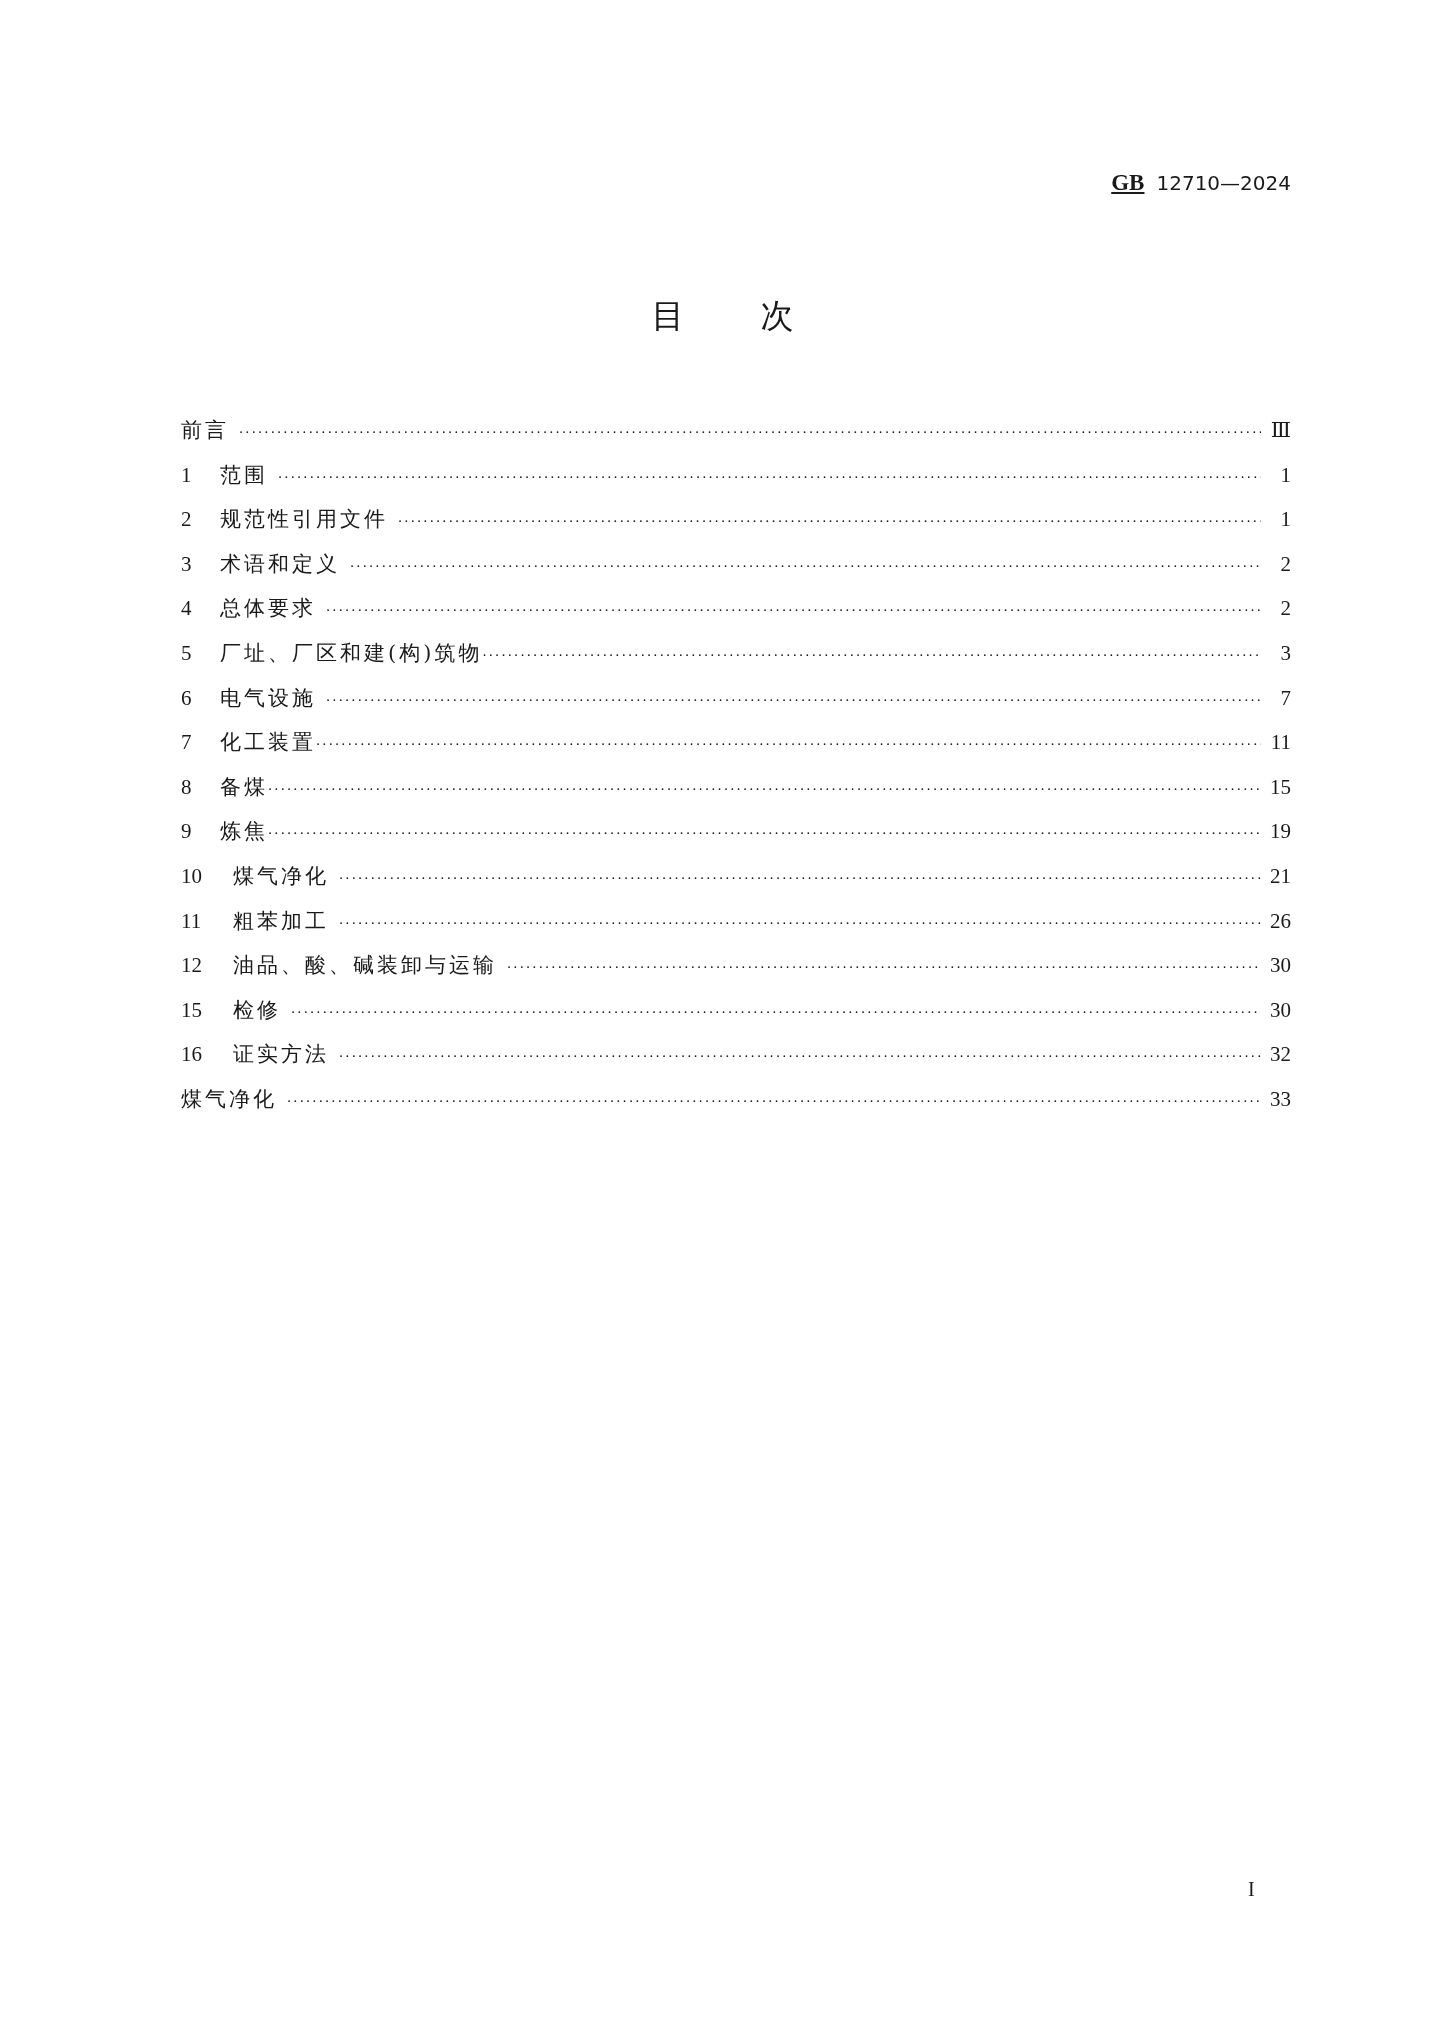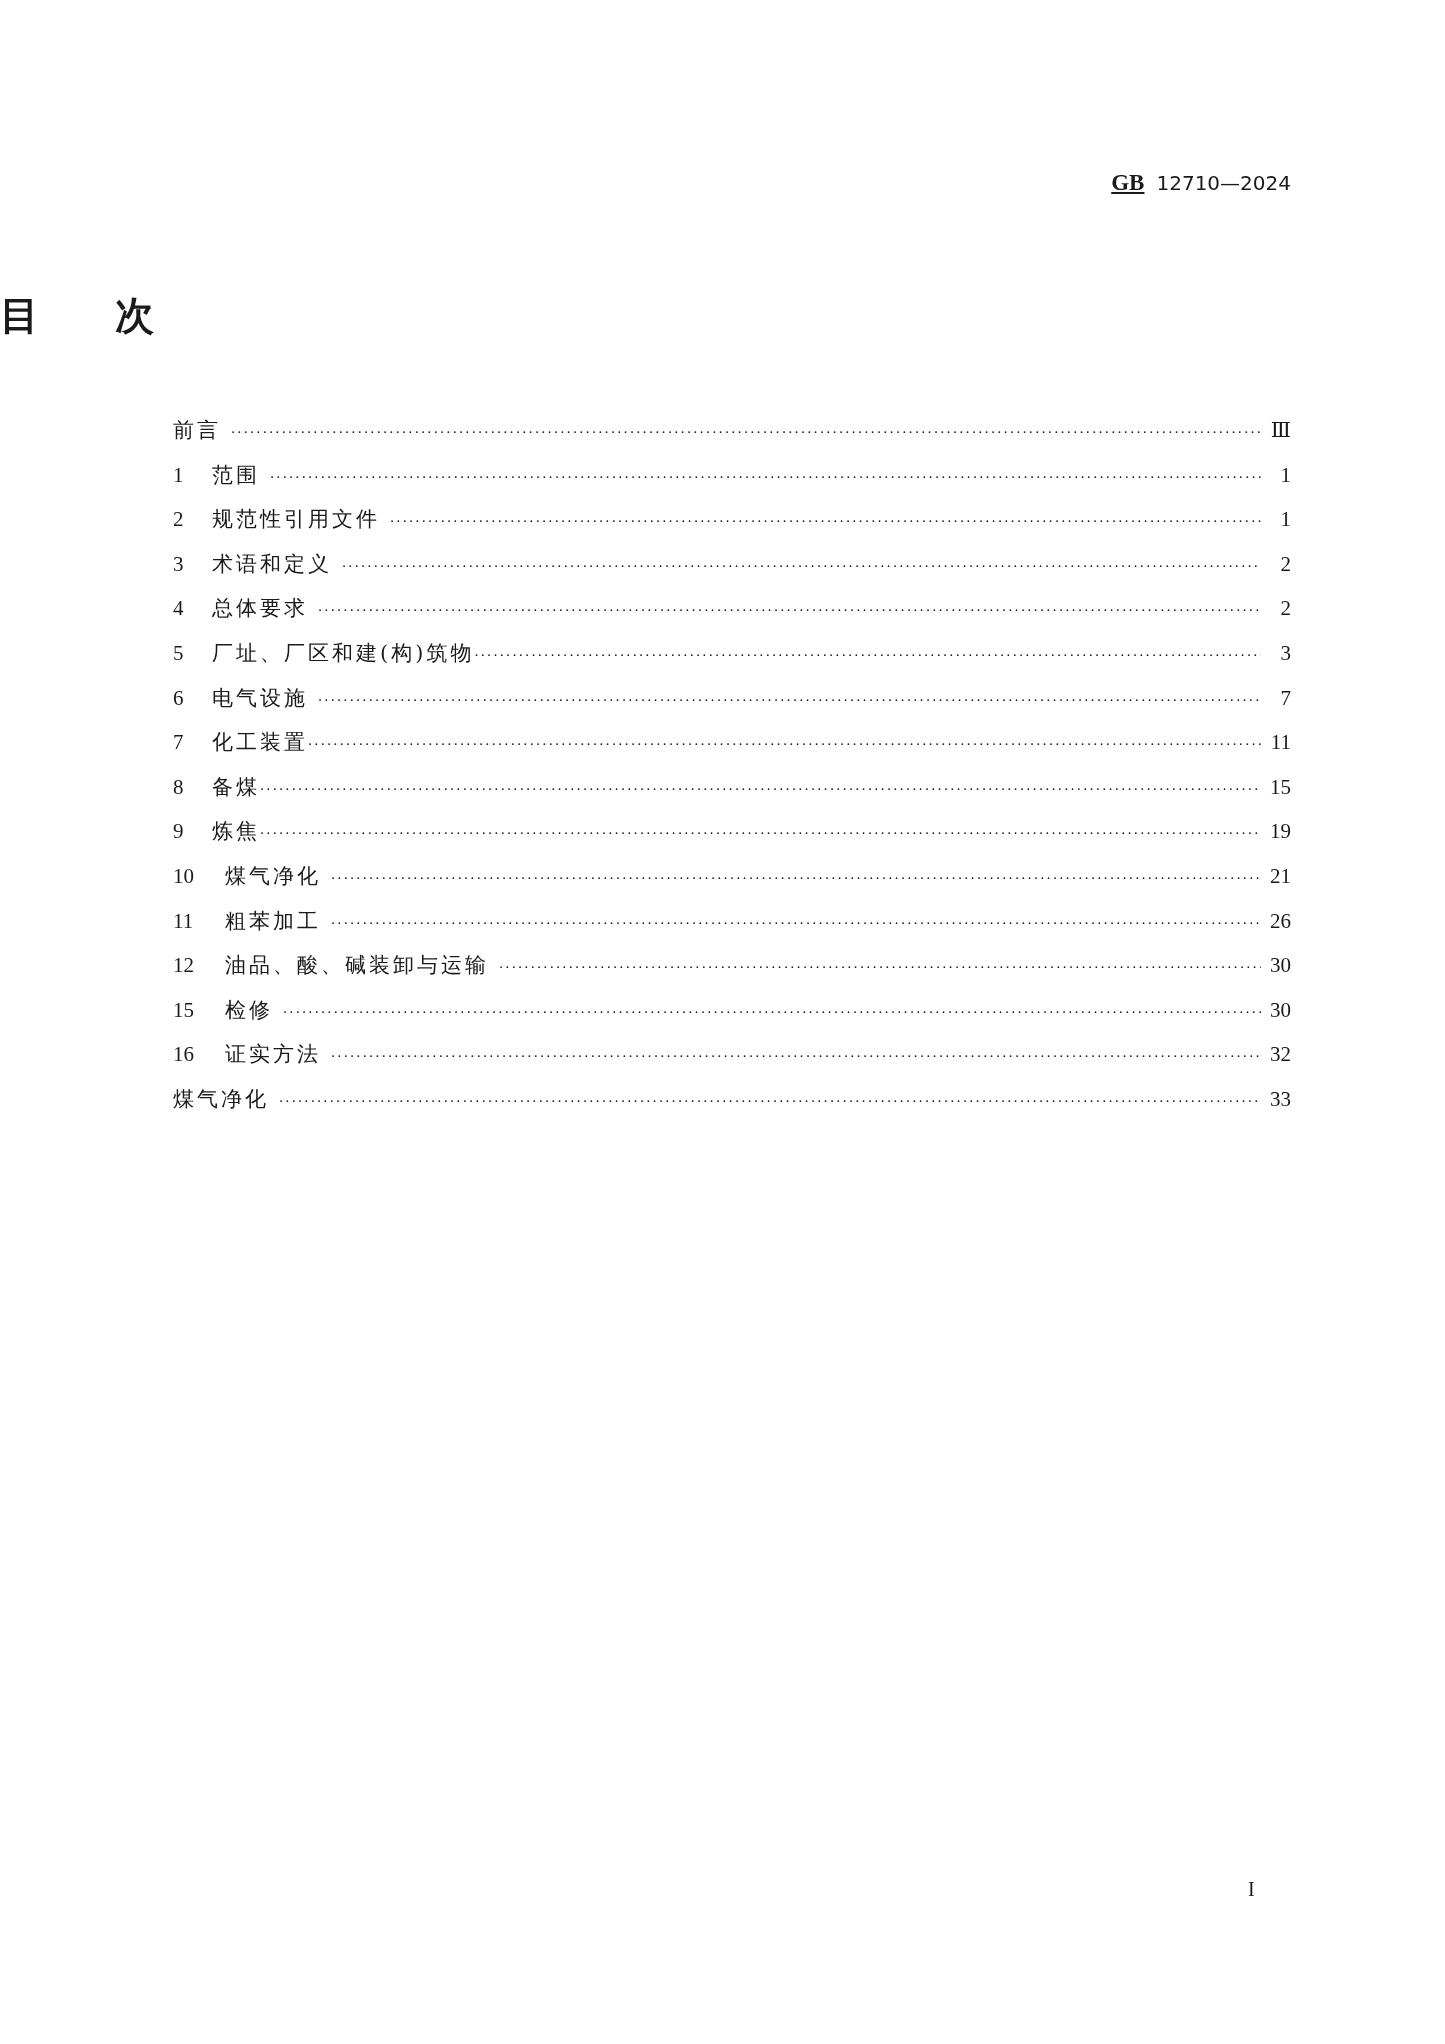--- a/index.html
+++ b/index.html
@@ -32,42 +32,44 @@
     }
     .std-code .num {
       font-family: "DejaVu Sans", "Liberation Sans", sans-serif;
       font-size: 20px;
     }
     .page-title {
       position: absolute;
       top: 296px;
       left: 0;
       width: 100%;
+      text-align: center;
       font-family: "DejaVu Sans", "Liberation Sans", sans-serif;
-      font-size: 39px;
+      font-size: 33px;
       line-height: 40px;
-      font-weight: bold;
+      font-weight: normal;
       letter-spacing: 0;
     }
     .page-title .gap {
       display: inline-block;
       width: 76px;
     }
     .toc {
       position: absolute;
       top: 414px;
       left: 173px;
       width: 1118px;
     }
     .toc-row {
       display: flex;
       align-items: baseline;
       height: 44.6px;
       font-size: 21px;
       line-height: 32px;
+      margin-left: 8px;
     }
     .toc-num {
       display: inline-block;
       flex: 0 0 auto;
       font-family: "Liberation Serif", "DejaVu Serif", serif;
     }
     .toc-num.single { width: 39px; }
     .toc-num.double { width: 52px; }
     .toc-title {
       flex: 0 0 auto;

